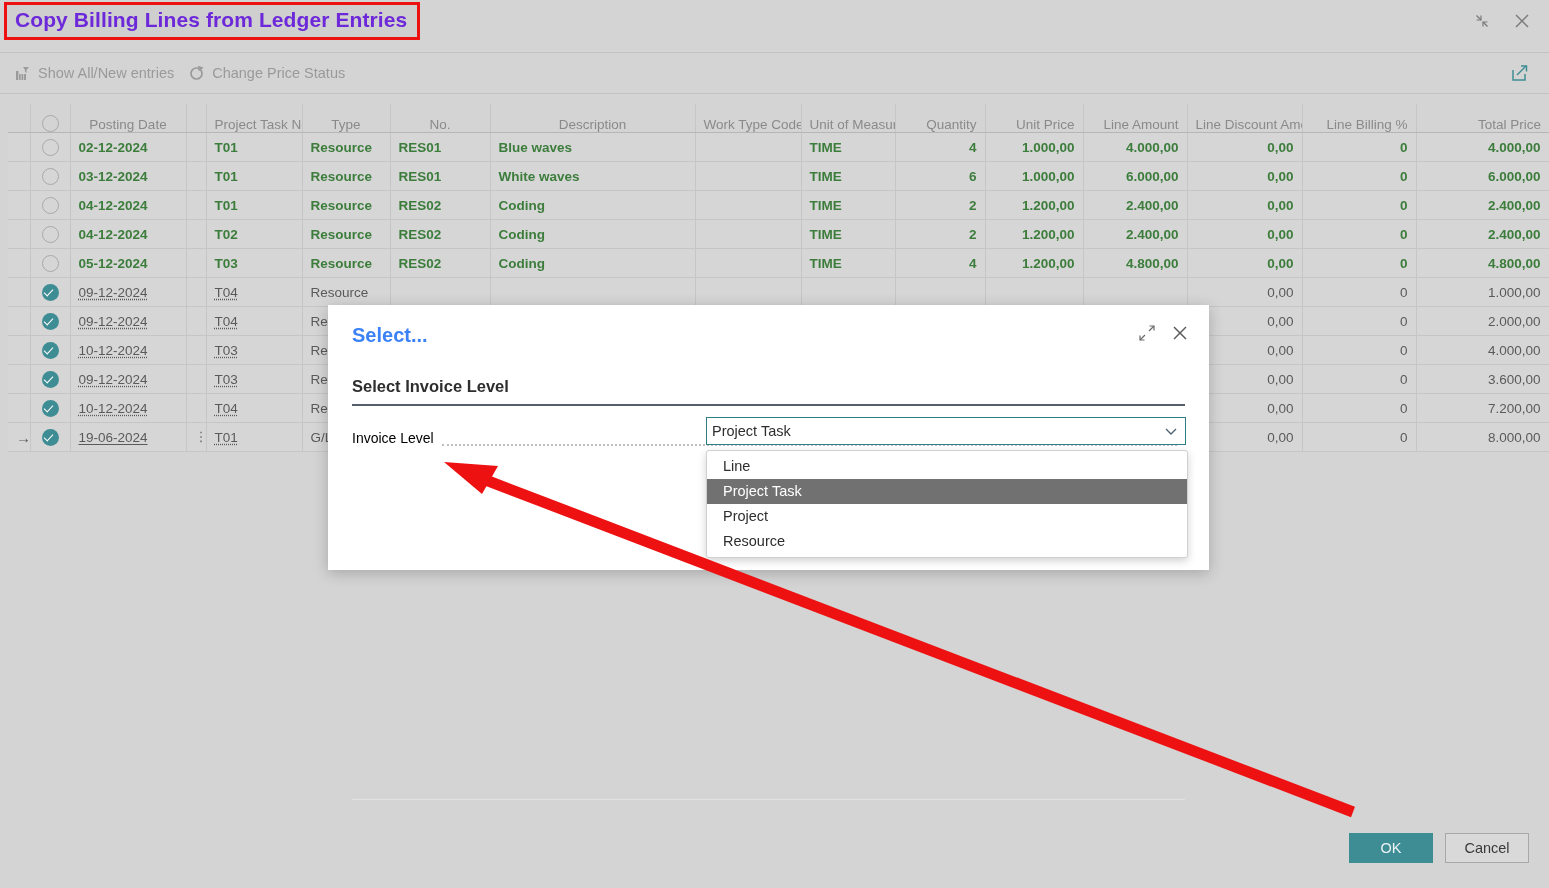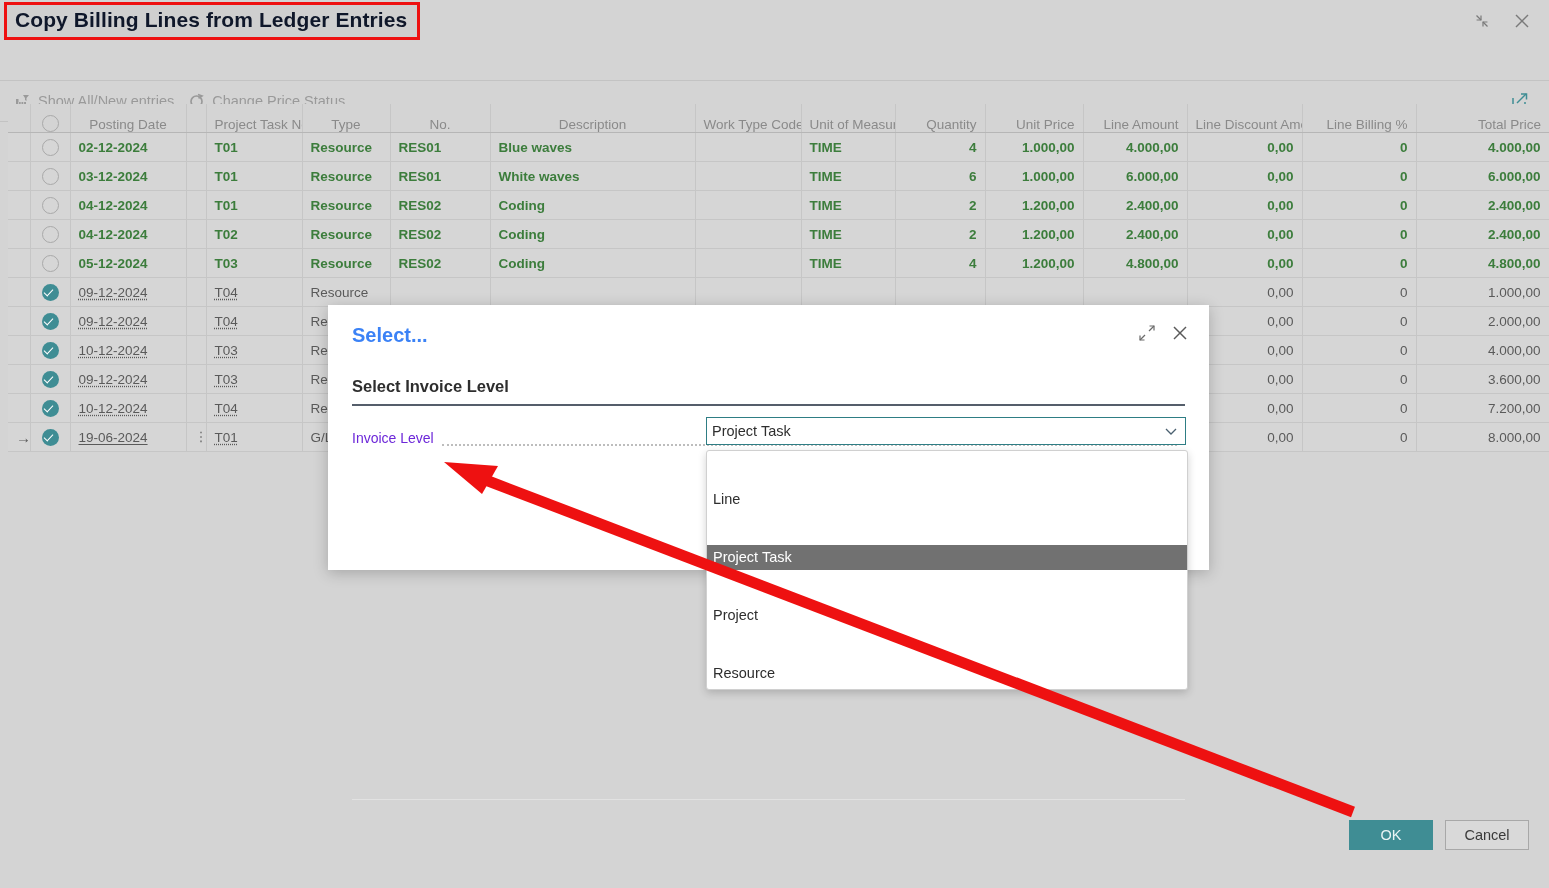--- a/index.html
+++ b/index.html
@@ -12,31 +12,31 @@
   #app{position:relative;width:1549px;height:888px;}
 
   
   .titlebar{position:absolute;left:0;top:0;width:1549px;height:44px;background:#d4d4d4;}
   .title-hl{
     position:absolute;left:4px;top:2px;
     border:3px solid #ee1111;background:#cfcfcf;
     padding:3px 10px 5px 8px;
   }
   .title-hl span{
-    font-size:21px;font-weight:bold;color:#0f172a;letter-spacing:0.1px;
+    font-size:21px;font-weight:bold;color:#6d28d9;letter-spacing:0.1px;
     white-space:nowrap;
   }
   .win-btns{position:absolute;right:10px;top:4px;display:flex;gap:6px;align-items:center;}
   .win-btn{width:34px;height:34px;display:flex;align-items:center;justify-content:center;color:#7a7a7a;}
 
   
   .toolbar{
     position:absolute;left:0;top:52px;width:1549px;height:40px;
     background:#d4d4d4;border-top:1px solid #c3c3c3;border-bottom:1px solid #c3c3c3;
-    display:flex;align-items:center;margin-top:28px;
+    display:flex;align-items:center;
   }
   .tb-item{display:flex;align-items:center;gap:7px;margin-left:14px;color:#9a9a9a;font-size:14.5px;white-space:nowrap;}
   .tb-item .ic{display:flex;align-items:center;justify-content:center;width:17px;height:17px;color:#9a9a9a;}
   .tb-right{margin-left:auto;margin-right:18px;display:flex;align-items:center;color:#3f8d94;}
 
   
   .grid{position:absolute;left:8px;top:104px;width:1541px;}
   table.g{border-collapse:collapse;table-layout:fixed;width:1541px;}
   table.g td,table.g th{
     padding:0 8px;height:28px;font-size:13.5px;overflow:hidden;white-space:nowrap;
@@ -81,40 +81,40 @@
   }
   .modal-head{position:relative;height:66px;}
   .modal-title{position:absolute;left:24px;top:19px;font-size:20px;font-weight:bold;color:#3b82f6;}
   .modal-icons{position:absolute;right:18px;top:17px;display:flex;gap:12px;align-items:center;color:#6a6a6a;}
   .modal-sub{
     position:absolute;left:24px;top:72px;width:833px;
     font-size:16.5px;font-weight:bold;color:#2e2e2e;padding-bottom:8px;
     border-bottom:2px solid #555e6b;
   }
   .field-row{position:absolute;left:24px;top:118px;width:833px;height:30px;display:flex;align-items:center;}
-  .field-label{font-size:14px;color:#6d28d9;white-space:nowrap;text-align:right;}
+  .field-label{font-size:14px;color:#000000;white-space:nowrap;text-align:right;}
   .dotfill{flex:1;margin:0 8px;border-bottom:2px dotted #bdbdbd;height:14px;}
   .combo{
     position:absolute;left:706px;top:417px;width:480px;height:28px;
     border:1.5px solid #2e7d84;background:#fff;display:flex;align-items:center;
     box-sizing:border-box;
   }
   .combo-val{flex:1;padding-left:5px;font-size:14.5px;color:#2e2e2e;}
   .combo-caret{width:28px;display:flex;align-items:center;justify-content:center;color:#4a6070;}
   .dd{
     position:absolute;left:706px;top:450px;width:480px;
     background:#fff;border:1px solid #d0d0d0;border-radius:3px;
     box-shadow:0 3px 9px rgba(0,0,0,0.18);padding:3px 0;
   }
-  .dd-item{height:25px;line-height:25px;padding-left:6px;font-size:14.5px;color:#2e2e2e;margin-top:33px;}
+  .dd-item{height:25px;line-height:25px;padding-left:16px;font-size:14.5px;color:#2e2e2e;}
   .dd-item.sel{background:#717171;color:#fff;}
   .modal-sep{position:absolute;left:24px;top:494px;width:833px;height:1px;background:#e2e2e2;}
 
   
-  .footer{position:absolute;left:0;bottom:13px;width:1549px;height:68px;background:#d4d4d4;}
+  .footer{position:absolute;left:0;bottom:0;width:1549px;height:68px;background:#d4d4d4;}
   .btns{position:absolute;right:20px;top:13px;display:flex;gap:12px;}
   .btn{
     width:84px;height:30px;display:flex;align-items:center;justify-content:center;
     font-size:14.5px;cursor:pointer;box-sizing:border-box;
   }
   .btn-ok{background:#3f8d94;color:#eaf4f5;}
   .btn-cancel{background:#d9d9d9;color:#3a3a3a;border:1px solid #a8a8a8;}
 
   .annot{position:absolute;left:0;top:0;width:1549px;height:888px;pointer-events:none;}
 </style>

